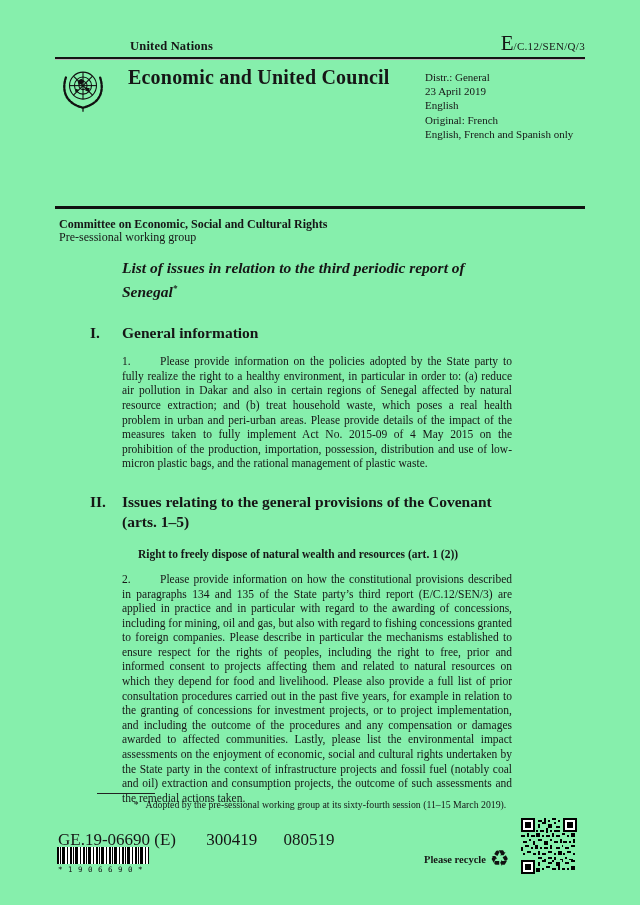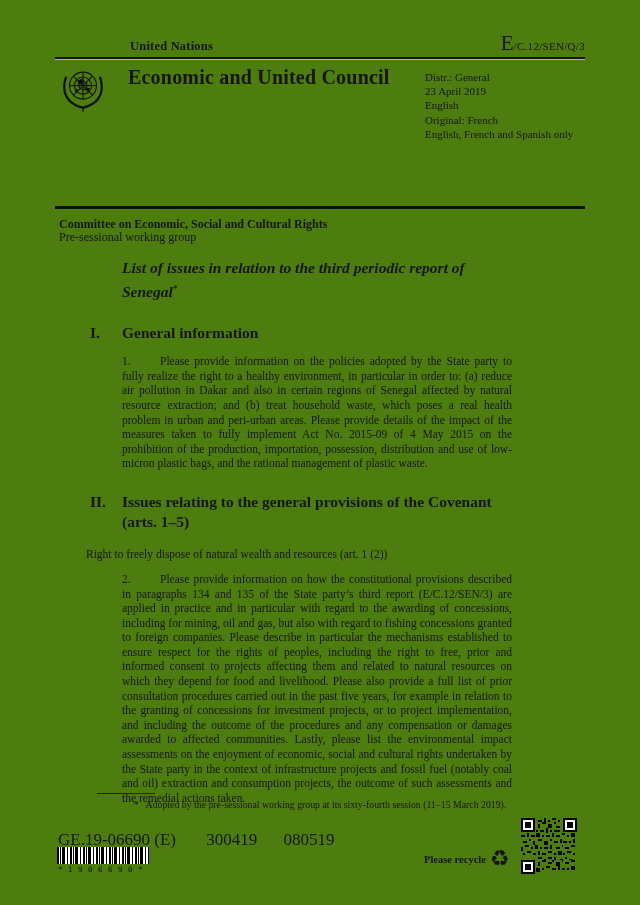--- a/index.html
+++ b/index.html
@@ -1,16 +1,16 @@
 <!DOCTYPE html>
 <html><head>
 <meta charset="utf-8">
 <style>
   html,body{margin:0;padding:0;background:#e8e8e8;}
-  .page{position:relative;width:640px;height:905px;background:#4d7c0f;margin:0 auto;
+  .page{position:relative;width:640px;height:905px;background:#86efac;margin:0 auto;
         font-family:"Liberation Serif", serif;color:#161616;overflow:hidden;}
 
   
   .topbar{position:absolute;left:55px;right:55px;top:34px;height:22px;}
   .org-name{position:absolute;left:75px;bottom:2px;font-size:12.5px;font-weight:bold;letter-spacing:.2px;}
   .doc-symbol{position:absolute;right:0;bottom:0;white-space:nowrap;}
   .sym-large{font-size:21px;}
   .sym-rest{font-size:11px;letter-spacing:.3px;}
   .rule-top{position:absolute;left:55px;right:55px;top:57px;height:2px;background:#151515;border-bottom:1px solid #b5b5b5;}
 
@@ -24,21 +24,21 @@
   .committee-name{font-size:12px;font-weight:bold;line-height:14px;}
   .committee-sub{font-size:12px;font-weight:normal;line-height:13px;}
 
   
   .body{position:absolute;left:58px;top:258px;width:527px;}
   .doc-title{margin:0 0 0 64px;width:400px;font-size:15.5px;font-weight:bold;line-height:20px;font-style:italic;}
   .doc-title sup{font-size:9px;}
   .section-heading{display:flex;margin-top:21px;font-size:15.5px;font-weight:bold;line-height:20px;}
   .sec-numeral{margin-left:32px;width:32px;flex:0 0 32px;}
   .sec-text{width:408px;}
-  .subheading{margin:15px 0 0 28px;width:390px;font-size:11.5px;font-weight:normal;line-height:14px;}
+  .subheading{margin:15px 0 0 80px;width:390px;font-size:11.5px;font-weight:bold;line-height:14px;}
   .para{margin:11px 0 0 64px;width:390px;font-size:11.5px;line-height:14.6px;text-align:justify;}
   .para-num{display:inline-block;width:38px;}
 
   
   .footnote{position:absolute;left:58px;top:793px;width:470px;}
   .fn-rule{margin-left:39px;width:58px;border-top:1.2px solid #222;}
   .fn-text{margin-top:5px;padding-left:54px;font-size:9.8px;line-height:12px;text-align:center;}
   .fn-marker{display:inline-block;margin-right:7px;font-size:9.8px;}
 
   

